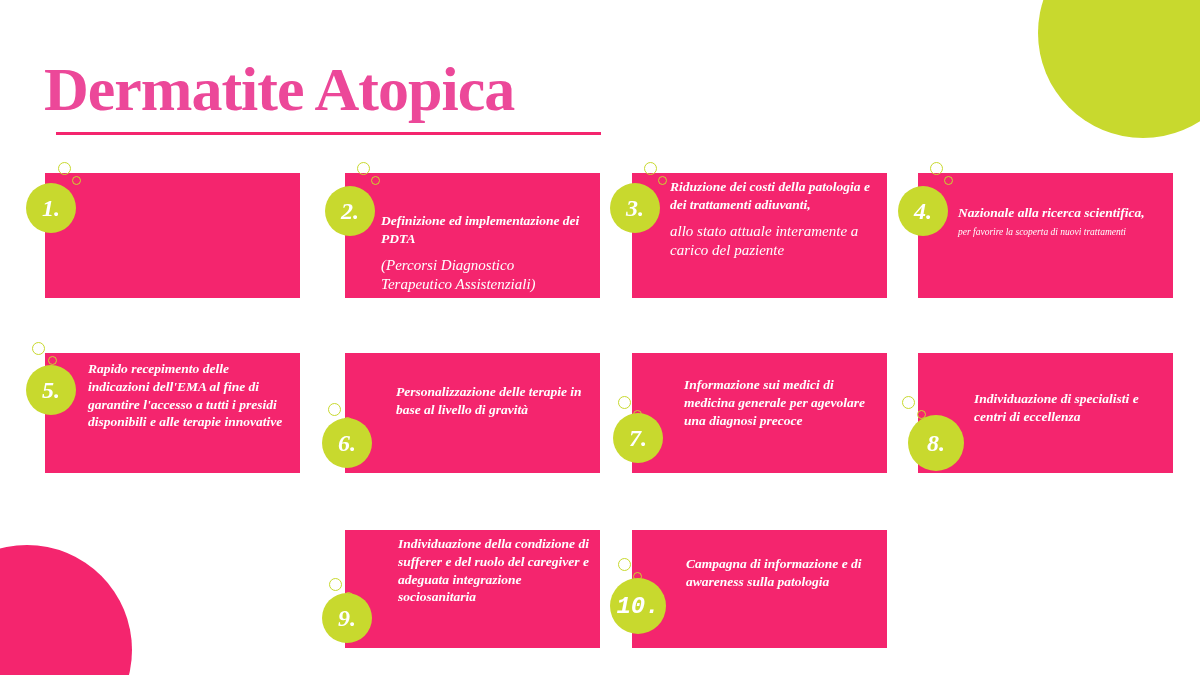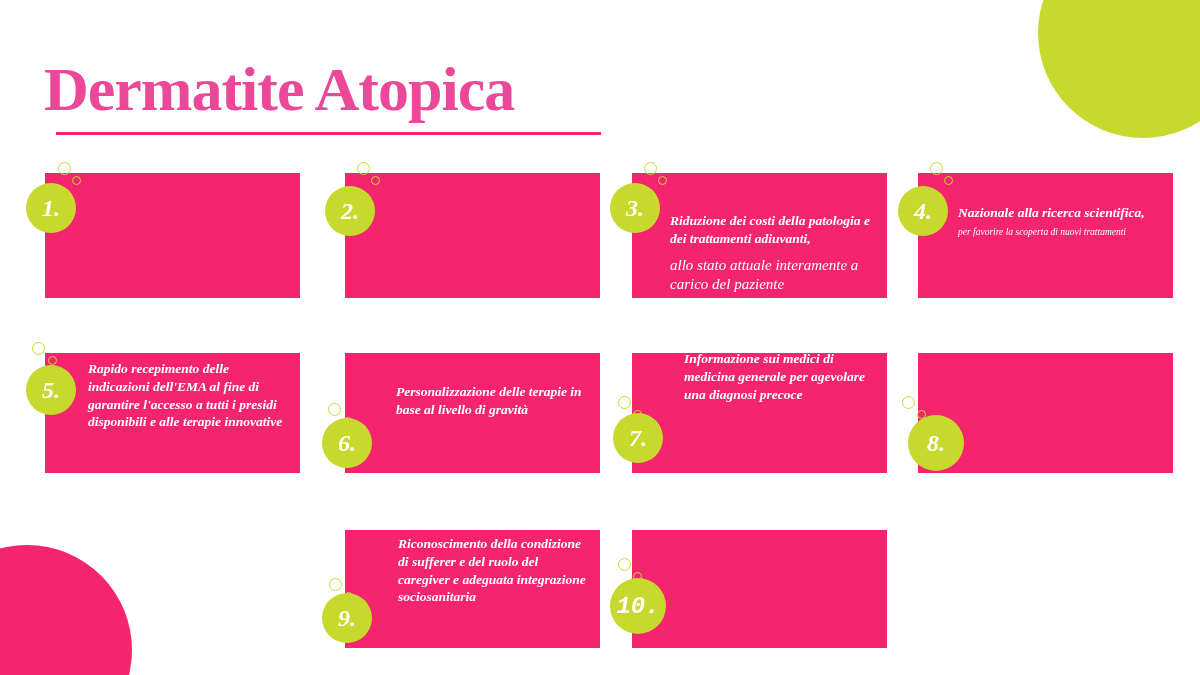--- a/index.html
+++ b/index.html
@@ -143,26 +143,30 @@
 
   <div class="card" style="left:45px; top:173px; width:255px; height:125px;"></div>
   <div class="bubble b1" style="left:58px; top:162px;"></div>
   <div class="bubble b2" style="left:72px; top:176px;"></div>
   <div class="badge" style="left:26px; top:183px;">1.</div>
 
   <div class="card" style="left:345px; top:173px; width:255px; height:125px;"></div>
   <div class="bubble b1" style="left:357px; top:162px;"></div>
   <div class="bubble b2" style="left:371px; top:176px;"></div>
   <div class="badge" style="left:325px; top:186px;">2.</div>
+  <div class="card-text" style="left:381px; top:212px; width:205px;">
+    <span>Definizione ed implementazione dei PDTA</span>
+    <span class="sub">(Percorsi Diagnostico Terapeutico Assistenziali)</span>
+  </div>
 
   <div class="card" style="left:632px; top:173px; width:255px; height:125px;"></div>
   <div class="bubble b1" style="left:644px; top:162px;"></div>
   <div class="bubble b2" style="left:658px; top:176px;"></div>
   <div class="badge" style="left:610px; top:183px;">3.</div>
-  <div class="card-text" style="left:670px; top:212px; width:200px;">
+  <div class="card-text" style="left:670px; top:178px; width:200px;">
     <span>Riduzione dei costi della patologia e dei trattamenti adiuvanti,</span>
     <span class="sub">allo stato attuale interamente a carico del paziente</span>
   </div>
 
   <div class="card" style="left:918px; top:173px; width:255px; height:125px;"></div>
   <div class="bubble b1" style="left:930px; top:162px;"></div>
   <div class="bubble b2" style="left:944px; top:176px;"></div>
   <div class="badge" style="left:898px; top:186px;">4.</div>
   <div class="card-text" style="left:958px; top:204px; width:200px;">
     <span>Nazionale alla ricerca scientifica,</span>
@@ -182,35 +186,41 @@
   <div class="bubble b2" style="left:343px; top:417px;"></div>
   <div class="badge" style="left:322px; top:418px;">6.</div>
   <div class="card-text" style="left:396px; top:383px; width:200px;">
     <span>Personalizzazione delle terapie in base al livello di gravità</span>
   </div>
 
   <div class="card" style="left:632px; top:353px; width:255px; height:120px;"></div>
   <div class="bubble b1" style="left:618px; top:396px;"></div>
   <div class="bubble b2" style="left:633px; top:410px;"></div>
   <div class="badge" style="left:613px; top:413px;">7.</div>
-  <div class="card-text" style="left:684px; top:350px; width:200px;">
+  <div class="card-text" style="left:684px; top:376px; width:200px;">
     <span>Informazione sui medici di medicina generale per agevolare una diagnosi precoce</span>
   </div>
 
   <div class="card" style="left:918px; top:353px; width:255px; height:120px;"></div>
   <div class="bubble b1" style="left:902px; top:396px;"></div>
   <div class="bubble b2" style="left:917px; top:410px;"></div>
   <div class="badge wide" style="left:908px; top:415px;">8.</div>
+  <div class="card-text" style="left:974px; top:390px; width:195px;">
+    <span>Individuazione di specialisti e centri di eccellenza</span>
+  </div>
 
   <div class="card" style="left:345px; top:530px; width:255px; height:118px;"></div>
   <div class="bubble b1" style="left:329px; top:578px;"></div>
   <div class="bubble b2" style="left:344px; top:592px;"></div>
   <div class="badge" style="left:322px; top:593px;">9.</div>
   <div class="card-text" style="left:398px; top:535px; width:195px;">
-    <span>Riconoscimento della condizione di sufferer e del ruolo del caregiver e adeguata integrazione sociosanitaria</span>
+    <span>Individuazione della condizione di sufferer e del ruolo del caregiver e adeguata integrazione sociosanitaria</span>
   </div>
 
   <div class="card" style="left:632px; top:530px; width:255px; height:118px;"></div>
   <div class="bubble b1" style="left:618px; top:558px;"></div>
   <div class="bubble b2" style="left:633px; top:572px;"></div>
   <div class="badge wide" style="left:610px; top:578px;font-family:Liberation Mono, monospace;">10.</div>
+  <div class="card-text" style="left:686px; top:555px; width:195px;">
+    <span>Campagna di informazione e di awareness sulla patologia</span>
+  </div>
 
 </div>
 
 </body></html>

